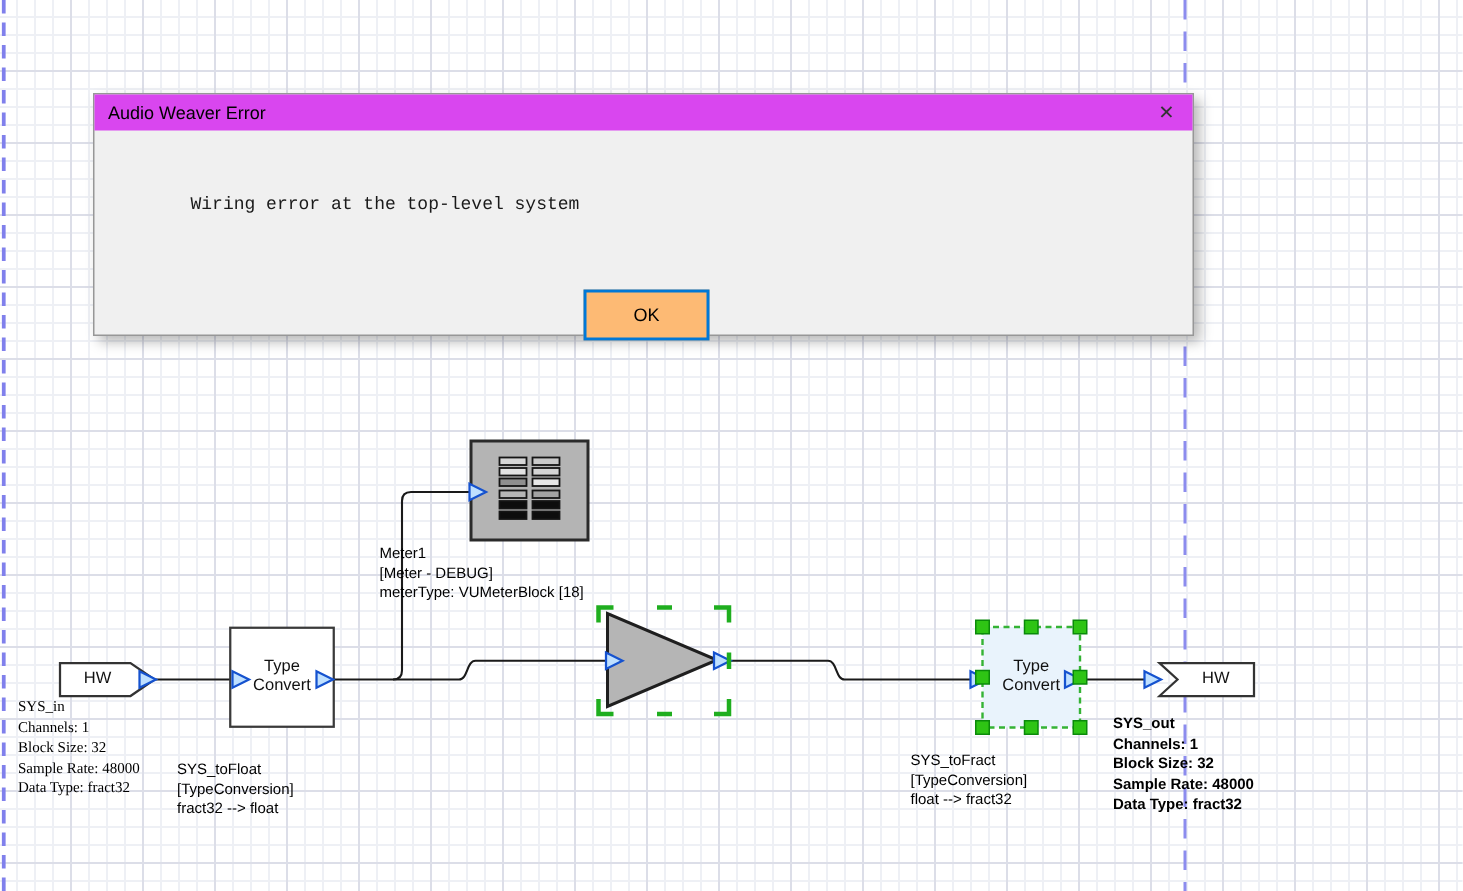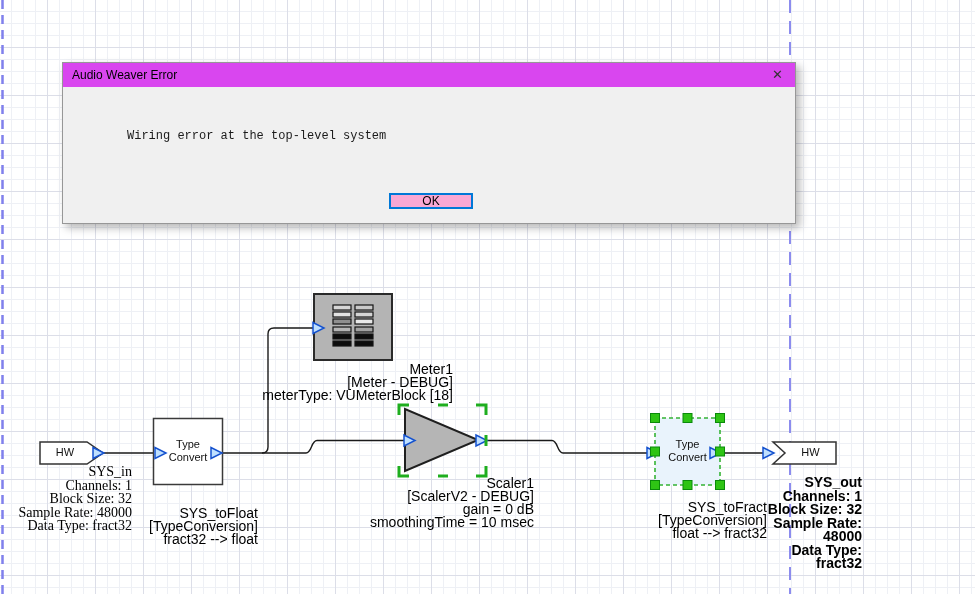--- a/index.html
+++ b/index.html
@@ -6,35 +6,35 @@
   body{width:975px;height:594px;overflow:hidden;position:relative;
        font-family:"Liberation Sans",sans-serif;}
   #canvas{position:absolute;inset:0;width:975px;height:594px;
     background:
       repeating-linear-gradient(to right, transparent 0 47px, #dcdee8 47px 48px),
       repeating-linear-gradient(to bottom, transparent 0 47px, #dcdee8 47px 48px),
       repeating-linear-gradient(to right, transparent 0 11px, #eef0f5 11px 12px),
       repeating-linear-gradient(to bottom, transparent 0 11px, #eef0f5 11px 12px),
       #ffffff;}
   #diagram-svg{position:absolute;left:0;top:0;}
-  .lbl{position:absolute;text-align:right;font-size:14px;line-height:13px;color:#000;}
+  .lbl{position:absolute;text-align:left;font-size:10px;line-height:13px;color:#000;}
   .lbl.hw{line-height:13.5px;}
   .shape-text{position:absolute;text-align:center;font-size:11px;line-height:13px;color:#111;}
   
   #dialog{position:absolute;left:62px;top:62px;width:732px;height:160px;
     background:#f0f0f0;border:1px solid #979797;
     box-shadow:4px 4px 8px rgba(0,0,0,0.28);z-index:10;}
   #dialog-titlebar{position:absolute;left:0;top:0;right:0;height:24px;background:#d946ef;}
   #dialog-title{position:absolute;left:9px;top:0;line-height:24px;font-size:12px;color:#000;}
   #dialog-close{position:absolute;right:12px;top:0;line-height:24px;font-size:13px;color:#333;cursor:pointer;}
   #dialog-message{position:absolute;left:64px;top:37px;
     font-family:Liberation Mono, monospace;font-size:12px;line-height:14.5px;
     color:#1a1a1a;white-space:pre;}
-  #ok-button{position:absolute;left:326px;top:130px;width:84px;height:16px;
-    background:#f9a8d4;border:2px solid #0078d7;font-size:12px;color:#000;
+  #ok-button{position:absolute;left:326px;top:130px;width:84px;height:34px;
+    background:#fdba74;border:2px solid #0078d7;font-size:12px;color:#000;
     display:flex;align-items:center;justify-content:center;box-sizing:border-box;
     font-family:"Liberation Sans",sans-serif;cursor:pointer;}
 </style>
 </head>
 <body>
 
 <div id="canvas">
 
   <svg id="diagram-svg" width="975" height="594" viewBox="0 0 975 594">
 
@@ -131,26 +131,20 @@
     <div>[TypeConversion]</div>
     <div>fract32 --&gt; float</div>
   </div>
 
   <div class="lbl" style="left:253px;top:363px;width:200px;">
     <div>Meter1</div>
     <div>[Meter - DEBUG]</div>
     <div>meterType: VUMeterBlock [18]</div>
   </div>
 
-  <div class="lbl" style="left:354px;top:477px;width:180px;">
-    <div>Scaler1</div>
-    <div>[ScalerV2 - DEBUG]</div>
-    <div>gain = 0 dB</div>
-    <div>smoothingTime = 10 msec</div>
-  </div>
 
   <div class="lbl" style="left:607px;top:487px;width:160px;margin-top:14px;">
     <div>SYS_toFract</div>
     <div>[TypeConversion]</div>
     <div>float --&gt; fract32</div>
   </div>
 
   <div class="lbl hw" style="left:742px;top:476px;width:120px;font-weight:bold;">
     <div>SYS_out</div>
     <div>Channels: 1</div>

